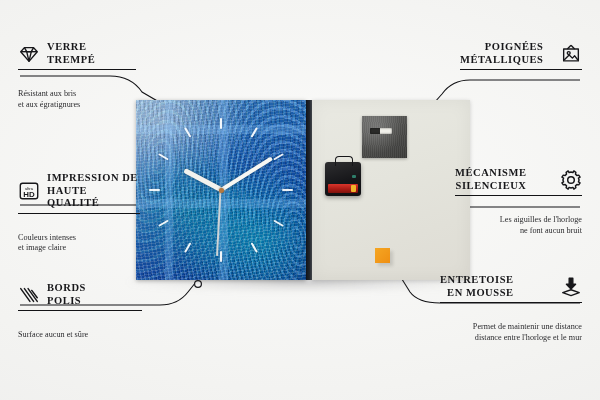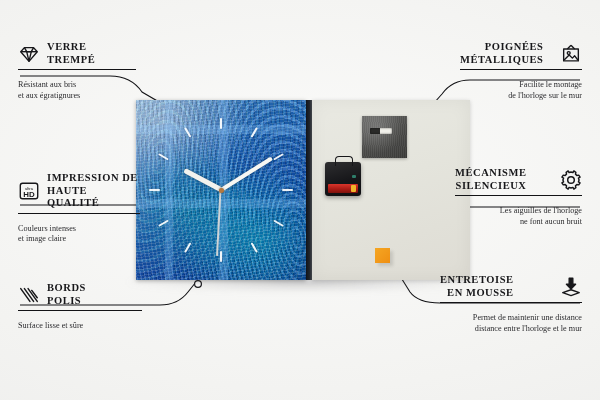--- a/index.html
+++ b/index.html
@@ -89,21 +89,21 @@
     background:linear-gradient(135deg,#f5a623 0%, #ef8f12 100%);
     box-shadow:3px 3px 3px rgba(0,0,0,.12);}
 
   
   .feat{position:absolute;}
   .feat .head{display:flex;align-items:center;gap:7px;}
   .feat .titles{font-family:Liberation Serif, serif;font-weight:bold;
     font-size:10.5px;letter-spacing:.55px;color:#17171a;line-height:12.5px;text-transform:uppercase;}
   .feat .rule{height:1.4px;background:#131316;margin-top:3px;}
   .feat .desc{font-family:"Liberation Serif",serif;font-size:8.2px;color:#2b2b2e;
-    line-height:10.5px;margin-top:10px;}
+    line-height:10.5px;margin-top:19px;}
   .feat.left .head{justify-content:flex-start;}
   .feat.right .head{justify-content:space-between;}
   .feat.right .titles{text-align:right;}
   .feat.right .desc{text-align:right;}
   .ico{width:22px;height:22px;flex:0 0 22px;display:block;}
   .ico svg{display:block;width:22px;height:22px;}
 
   .conn{position:absolute;left:0;top:0;width:600px;height:400px;pointer-events:none;}
 </style>
 </head>
@@ -248,42 +248,39 @@
             <path d="M11 5 L21 19"></path>
             <path d="M15 7 L21 15"></path>
         </svg>
       </span>
       <span class="titles">
         <span>BORDS</span><br><span>POLIS</span>
       </span>
     </div>
     <div class="rule"></div>
     <div class="desc">
-      <span>Surface lisse et sûre</span>
+      <span>Surface aucun et sûre</span>
     </div>
   </div>
 
   <div class="feat right" style="left:460px;top:41px;width:122px;">
     <div class="head">
       <span class="titles">
         <span>POIGNÉES</span><br><span>MÉTALLIQUES</span>
       </span>
       <span class="ico">
         <svg viewBox="0 0 24 24" fill="none" stroke="#17171a" stroke-width="1.5" stroke-linejoin="round">
           <path d="M12 2.5 L8 6.5 M12 2.5 L16 6.5"></path>
           <rect x="4" y="6.5" width="16" height="13"></rect>
           <circle cx="9.5" cy="11" r="1.6"></circle>
           <path d="M4.5 18.5 L10 13 L13.5 16.5 L16 14 L19.5 18.5"></path>
         </svg>
       </span>
     </div>
     <div class="rule"></div>
-    <div class="desc">
-      <span>Facilite le montage</span><br><span>de l'horloge sur le mur</span>
-    </div>
   </div>
 
   <div class="feat right" style="left:455px;top:167px;width:127px;">
     <div class="head">
       <span class="titles">
         <span>MÉCANISME</span><br><span>SILENCIEUX</span>
       </span>
       <span class="ico">
         <svg viewBox="0 0 24 24" fill="none" stroke="#17171a" stroke-width="1.6" stroke-linejoin="round">
           <path d="M12 3.2 L14.1 3.9 L15.1 2.1 L17.3 3.6 L16.9 5.6 L18.4 7.1 L20.4 6.7 L21.9 8.9 L20.1 9.9 L20.8 12 L20.1 14.1 L21.9 15.1 L20.4 17.3 L18.4 16.9 L16.9 18.4 L17.3 20.4 L15.1 21.9 L14.1 20.1 L12 20.8 L9.9 20.1 L8.9 21.9 L6.7 20.4 L7.1 18.4 L5.6 16.9 L3.6 17.3 L2.1 15.1 L3.9 14.1 L3.2 12 L3.9 9.9 L2.1 8.9 L3.6 6.7 L5.6 7.1 L7.1 5.6 L6.7 3.6 L8.9 2.1 L9.9 3.9 Z"></path>

